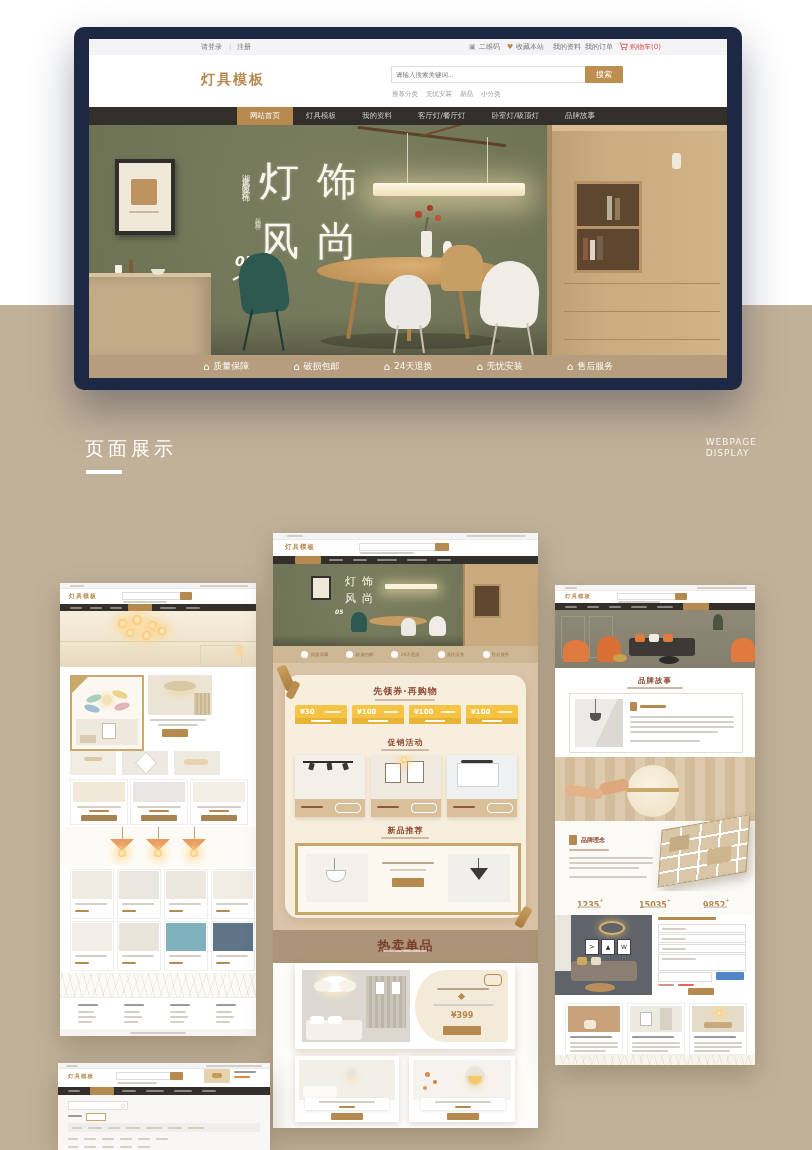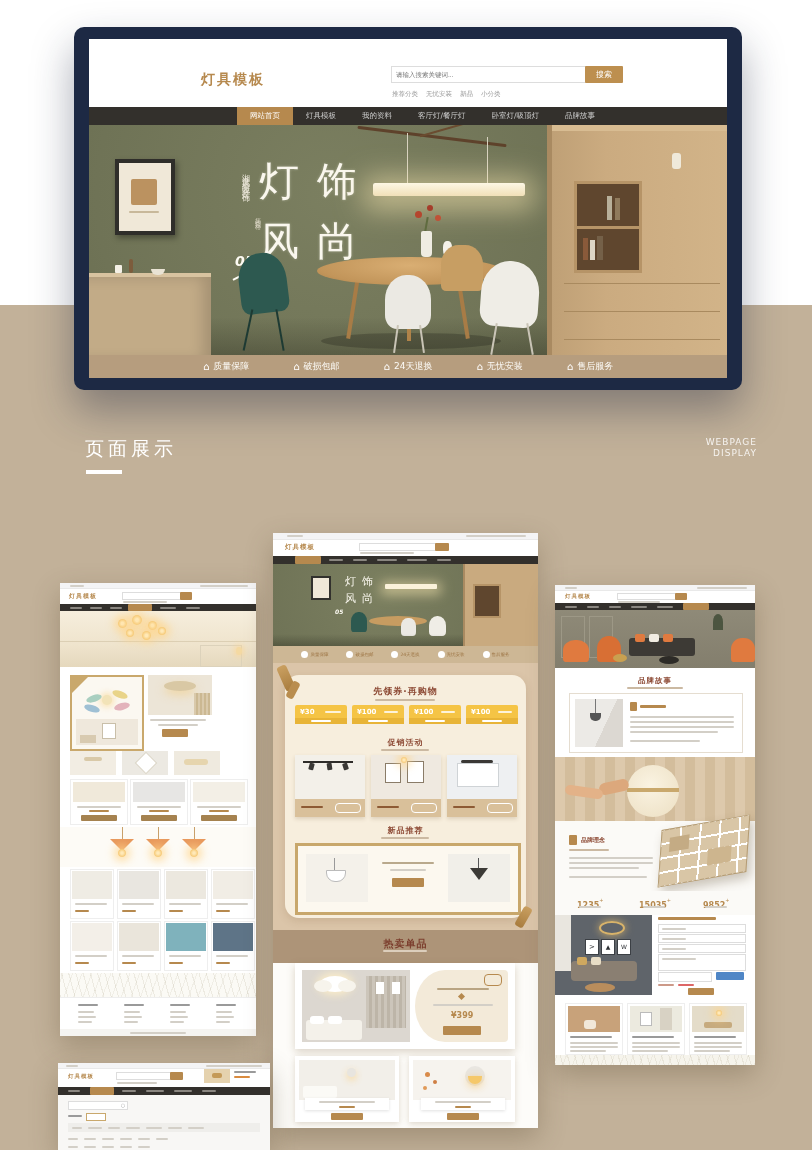--- a/index.html
+++ b/index.html
@@ -26,20 +26,40 @@
 <body>
 
 <div class="canvas">
 
   <div class="p" style="left:0;top:305px;width:812px;height:845px;background:#c2b199"></div>
 
   <div class="p" style="left:74px;top:27px;width:668px;height:363px;background:#1d2944;border-radius:10px;
               box-shadow:0 20px 42px rgba(25,35,60,.38)">
     <div class="p" style="left:15px;top:12px;width:638px;height:339px;background:#fff;overflow:hidden">
 
+      <div class="p" style="left:0;top:0;width:638px;height:16px;background:#f4f4f6;border-bottom:1px solid #ececec;
+                  font-size:7px;color:#777;line-height:16px">
+        <span class="p" style="left:112px">请登录</span>
+        <span class="p" style="left:140px;color:#ccc">|</span>
+        <span class="p" style="left:148px">注册</span>
+        <span class="p" style="left:380px;color:#999">▣</span>
+        <span class="p" style="left:390px">二维码</span>
+        <span class="p" style="left:418px;color:#b6894e">♥</span>
+        <span class="p" style="left:427px">收藏本站</span>
+        <span class="p" style="left:464px">我的资料</span>
+        <span class="p" style="left:496px">我的订单</span>
+        <span class="p" style="left:530px;top:3px;line-height:10px">
+          <svg width="9" height="9" viewBox="0 0 16 16">
+              <path d="M1 2h2l2 8h8l2-6H5" fill="none" stroke="#d9534f" stroke-width="1.6"></path>
+              <circle cx="6" cy="13" r="1.6" fill="#d9534f"></circle>
+              <circle cx="12" cy="13" r="1.6" fill="#d9534f"></circle>
+            </svg>
+        </span>
+        <span class="p" style="left:541px;color:#d9534f">购物车(0)</span>
+      </div>
 
       <div class="p" style="left:0;top:16px;width:638px;height:52px;background:#fff">
         <div class="p" style="left:112px;top:16px;font-size:14px;font-weight:bold;color:#b6894e;letter-spacing:2px">灯具模板</div>
         <input class="p" style="left: 302px; top: 11px; width: 186px; height: 15px; border: 1px solid rgb(221, 221, 221); font-size: 6.5px; padding: 0px 4px; color: rgb(102, 102, 102); outline: none;" placeholder="请输入搜索关键词...">
         <div class="p" style="left:496px;top:11px;width:38px;height:17px;background:#bd8f4f;color:#fff;font-size:8px;
                     text-align:center;line-height:17px;border-radius:1px">搜索</div>
         <div class="p" style="left:303px;top:35px;font-size:6.5px;color:#999;display:flex;gap:8px">
           <span>推荐分类</span>
           <span>无忧安装</span>
           <span>新品</span>
@@ -156,21 +176,21 @@
         <div style="display:flex;gap:4px;align-items:center">
           <span style="color:#fff;font-size:10px">⌂</span>
           <span style="color:#fdfcf8;font-size:9px">售后服务</span>
         </div>
       </div>
     </div>
   </div>
 
   <div class="p" style="left:85px;top:436px;font-size:19px;color:#fff;letter-spacing:4px">页面展示</div>
   <div class="p" style="left:86px;top:470px;width:36px;height:4px;background:#fff"></div>
-  <div class="p" style="right:55px;top:437px;text-align:right;font-size:9px;line-height:11px;color:rgba(255,255,255,.85);letter-spacing:1px">
+  <div class="p" style="right:55px;top:437px;font-size:9px;line-height:11px;color:rgba(255,255,255,.85);letter-spacing:1px">
     <div>WEBPAGE</div>
     <div>DISPLAY</div>
   </div>
 
   <div class="mock" style="left:60px;top:583px;width:196px;height:453px">
     <div class="mtop" style="height:5px">
       <div class="bar" style="left:10px;top:2px;width:14px;height:1.5px"></div>
       <div class="bar" style="right:8px;top:2px;width:48px;height:1.5px"></div>
     </div>
     <div class="mlogo" style="left:9px;top:9px;font-size:6px">灯具模板</div>
@@ -473,21 +493,21 @@
             <div class="p" style="left:22px;top:14px;width:0;height:0;border-left:9px solid transparent;border-right:9px solid transparent;border-top:12px solid #3c3a36"></div>
           </div>
         <div class="bar" style="left:84px;top:16px;width:52px;background:#b9a98c"></div>
         <div class="bar" style="left:92px;top:23px;width:36px"></div>
         <div class="btn" style="left:94px;top:32px;width:32px;height:9px"></div>
       </div>
       <div class="p" style="right:10px;bottom:2px;width:9px;height:22px;background:linear-gradient(#caa061,#a87c3e);border-radius:3px;transform:rotate(30deg)"></div>
     </div>
 
     <div class="p" style="left:0;top:397px;width:265px;height:33px;background:#ad9478">
-      <div class="mh" style="top:7px;font-size:10px;color:#7c3f2e;letter-spacing:1px">热卖单品</div>
+      <div class="mh" style="top:7px;font-size:13px;color:#7c3f2e;letter-spacing:1px">热卖单品</div>
       <div class="bar" style="left:110px;top:20px;width:44px;height:1.5px;background:#f0e7d8;opacity:.7"></div>
     </div>
     <div class="p" style="left:0;top:430px;width:265px;height:165px;background:#fdfcf9"></div>
 
     <div class="p" style="left:22px;top:430px;width:220px;height:86px;background:#fff;box-shadow:0 3px 8px rgba(120,90,50,.25)">
       <div class="img" style="left:7px;top:7px;width:108px;height:72px;background:#dcd7d0">
         <div class="p" style="left:64px;top:6px;width:40px;height:52px;background:repeating-linear-gradient(90deg,#ccc5ba 0 3px,#bdb5a8 3px 6px)"></div>
         <div class="p" style="left:74px;top:12px;width:8px;height:12px;background:#fff"></div>
         <div class="p" style="left:90px;top:12px;width:8px;height:12px;background:#fff"></div>
         <div class="p" style="left:18px;top:6px;width:30px;height:16px;background:#fff;border-radius:50% 50% 50% 50%;box-shadow:0 0 8px 3px rgba(255,240,200,.9)"></div>

